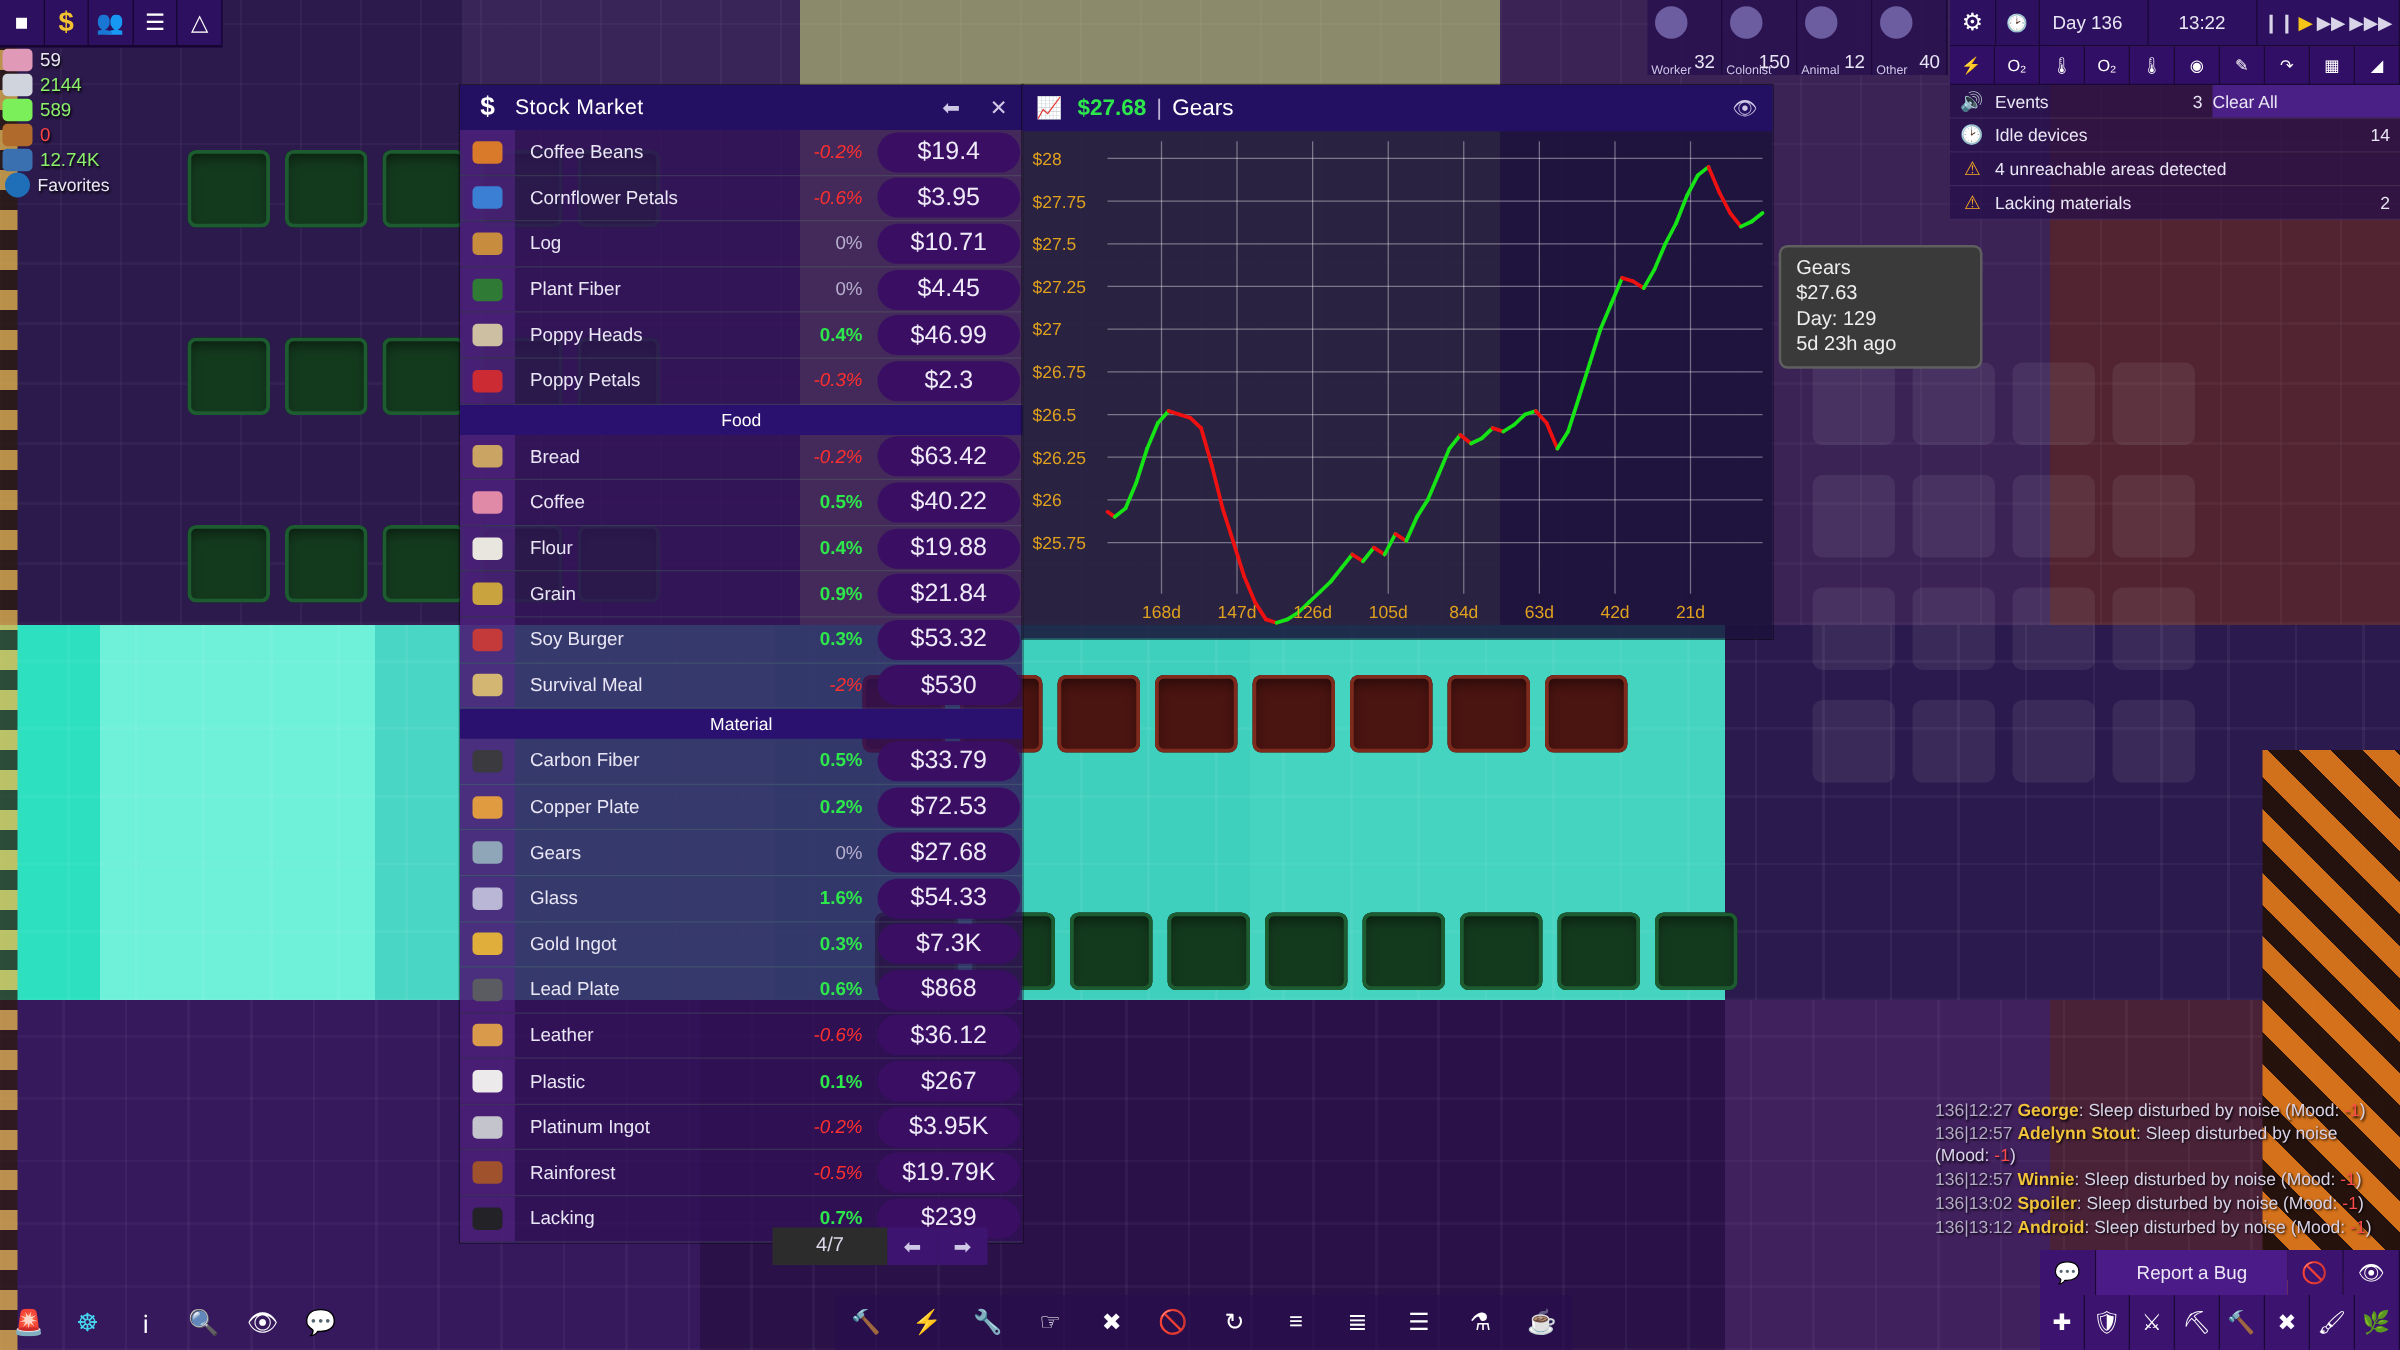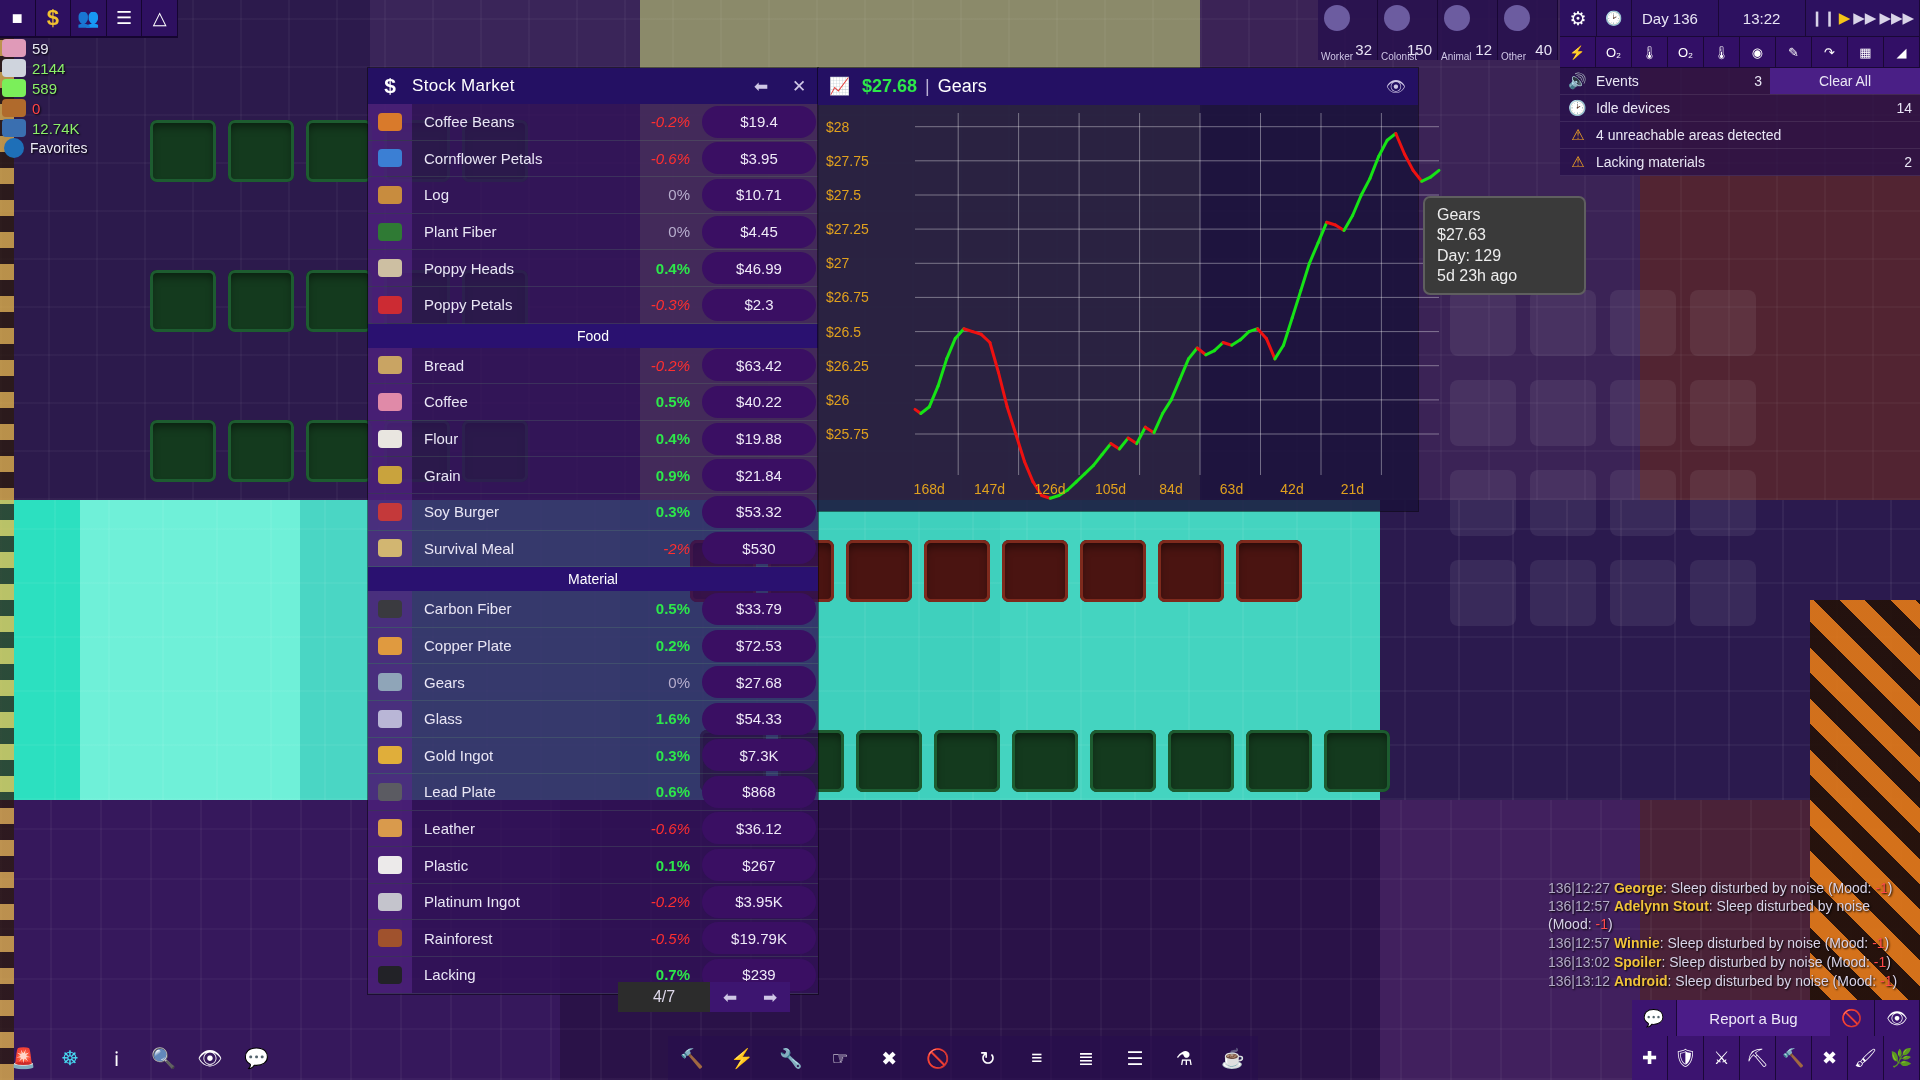--- a/index.html
+++ b/index.html
@@ -57,57 +57,57 @@
   .tr-speed span{font-size:15px;color:#d9d4e8;}
   .tr-speed span.active{color:#f5c518;}
   .tr-row2{display:flex;background:#320f66;border-bottom:1px solid #1a0836;}
   .tr-row2 .ic{flex:1;height:30px;display:flex;align-items:center;justify-content:center;
       border-right:1px solid #1a0836;color:#fff;font-size:13px;cursor:pointer;}
   .nrow{display:flex;align-items:center;height:26px;border-bottom:1px solid rgba(255,255,255,.09);
       background:rgba(38,14,74,.72);}
   .nrow .nic{width:36px;text-align:center;font-size:15px;flex:none;}
   .nrow .nlabel{flex:1;font-size:14px;}
   .nrow .ncount{width:44px;text-align:right;padding-right:8px;font-size:14px;}
-  .nrow .clearall{width:150px;text-align:center;background:#4a1f86;height:26px;line-height:26px;font-size:14px;cursor:pointer;}
+  .nrow .clearall{width:150px;text-align:left;background:#4a1f86;height:26px;line-height:26px;font-size:14px;cursor:pointer;}
 
   
   #stock{position:absolute;left:368px;top:68px;width:450px;z-index:50;
      background:rgba(49,18,86,.80);box-shadow:0 0 0 1px rgba(0,0,0,.45);}
   #stock .title{display:flex;align-items:center;height:36px;background:#241063;}
   #stock .title .logo{width:44px;text-align:center;color:#fff;font-weight:bold;font-size:21px;}
   #stock .title .ttl{flex:1;color:#fff;font-size:17px;letter-spacing:.3px;}
   #stock .title .tbtn{width:38px;text-align:center;color:#cfc7e6;font-size:17px;cursor:pointer;}
   .srow{display:flex;align-items:center;height:35.6px;border-bottom:1px solid rgba(120,200,120,.16);}
   .srow .sicon{width:44px;height:35.6px;flex:none;background:rgba(90,40,140,.55);
       display:flex;align-items:center;justify-content:center;}
   .srow .sicon i{display:block;width:24px;height:18px;border-radius:4px;}
   .srow .sname{flex:1;padding-left:12px;color:#e9e6f5;font-size:15px;}
   .srow .spct{width:96px;text-align:right;font-size:15px;padding-right:10px;}
   .srow .spct.up{color:#2de84a;font-weight:bold;}
   .srow .spct.down{color:#ff2f2f;font-style:italic;}
   .srow .spct.flat{color:#b7aecd;}
   .srow .sprice{width:114px;height:32px;margin:0 2px;background:#3a0f63;display:flex;
-      align-items:center;justify-content:center;color:#efeaf8;font-size:15px;border-radius:16px;}
+      align-items:center;justify-content:center;color:#efeaf8;font-size:20px;border-radius:16px;}
   .scat{height:24px;line-height:24px;text-align:center;background:#2a1170;color:#fff;font-size:14px;}
   #pager{position:absolute;left:618px;top:982px;z-index:50;display:flex;align-items:center;}
   #pager .pbox{width:92px;height:30px;background:#2c2c2c;color:#ded9ea;
       display:flex;align-items:center;justify-content:center;font-size:16px;}
   #pager .parrow{width:40px;height:30px;background:#3d1570;color:#cfc7e6;
       display:flex;align-items:center;justify-content:center;font-size:17px;cursor:pointer;}
 
   
   #chartwin{position:absolute;left:818px;top:68px;width:600px;height:443px;z-index:55;
      background:rgba(26,18,58,.86);box-shadow:0 0 0 1px rgba(0,0,0,.5);}
   #chartwin .ctitle{display:flex;align-items:center;height:37px;background:#241063;}
   #chartwin .ctitle .cico{width:44px;text-align:center;color:#fff;font-size:17px;}
   #chartwin .ctitle .cprice{color:#2de84a;font-size:18px;font-weight:bold;}
   #chartwin .ctitle .csep{color:#b9b0d4;font-size:18px;padding:0 8px;}
   #chartwin .ctitle .cname{color:#fff;font-size:18px;flex:1;}
   #chartwin .ctitle .ceye{width:44px;text-align:center;color:#cfc7e6;font-size:16px;cursor:pointer;}
-  #plot{position:absolute;left:0;top:37px;width:600px;height:406px;padding-left:29px;}
+  #plot{position:absolute;left:0;top:37px;width:600px;height:406px;}
   .ylab{position:absolute;left:8px;color:#e0a11e;font-size:14px;transform:translateY(-50%);}
   .xlab{position:absolute;color:#e0a11e;font-size:14px;transform:translateX(-50%);}
 
   
   #tooltip{position:absolute;left:1423px;top:196px;width:135px;z-index:60;
      background:#3a3a3a;border:2px solid #5f5f5f;border-radius:7px;padding:7px 12px;
      color:#eee;font-size:16px;line-height:1.27;}
 
   
   #colbar{position:absolute;left:1318px;top:0;width:240px;height:60px;z-index:42;display:flex;}

